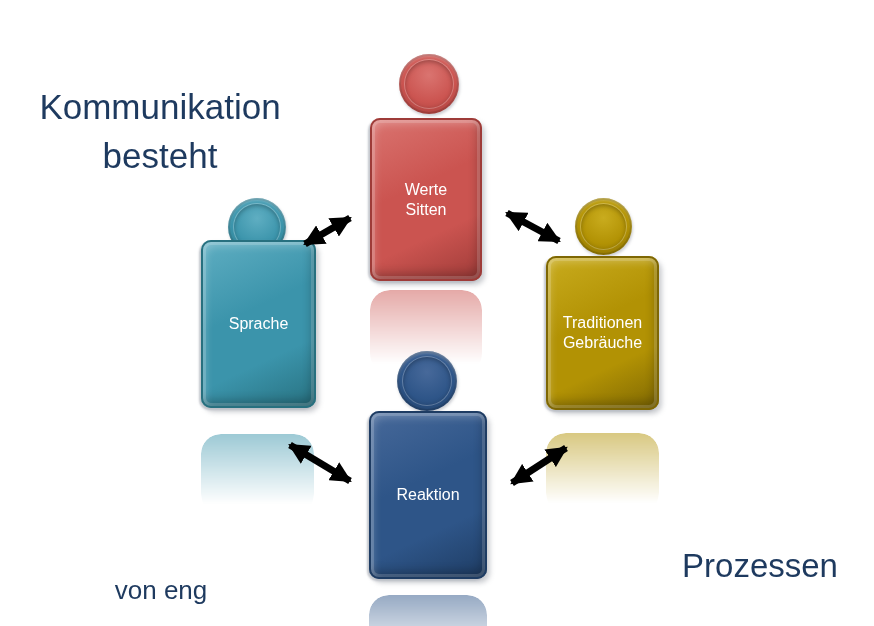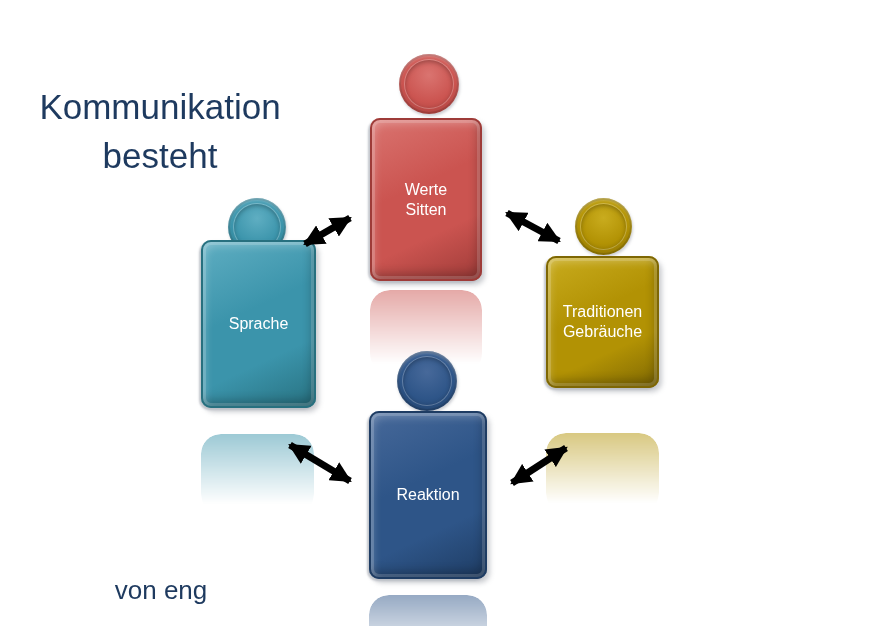--- a/index.html
+++ b/index.html
@@ -46,41 +46,42 @@
 
   .f-red  .head  { left:399px; top:10px;  width:60px; height:60px; }
   .f-red  .pbody { left:370px; top:74px;  width:112px; height:163px; }
   .f-red  .refl  { left:370px; top:246px; width:112px; height:84px; }
 
   .f-teal .head  { left:228px; top:154px; width:58px; height:58px; }
   .f-teal .pbody { left:201px; top:196px; width:115px; height:168px; }
   .f-teal .refl  { left:201px; top:390px; width:113px; height:80px; }
 
   .f-gold .head  { left:575px; top:154px; width:57px; height:57px; }
-  .f-gold .pbody { left:546px; top:212px; width:113px; height:132px; }
+  .f-gold .pbody { left:546px; top:212px; width:113px; height:154px; }
   .f-gold .refl  { left:546px; top:389px; width:113px; height:80px; }
 
   .f-blue .head  { left:397px; top:307px; width:60px; height:60px; }
   .f-blue .pbody { left:369px; top:367px; width:118px; height:168px; }
   .f-blue .refl  { left:369px; top:551px; width:118px; height:75px; }
 
   
   .arrows { position:absolute; left:0; top:0; pointer-events:none; }
   .arrows line { stroke: var(--arrow,#000); stroke-width:7; }
   .arrows marker path { fill: var(--arrow,#000); }
 </style>
 </head>
 <body>
 
 <div class="canvas" style="--text-color: #1E3A5F;">
 
   <div class="corner tl">Kommunikation
 besteht</div>
   <div class="corner bl">von eng
 verflochtenen</div>
+  <div class="corner br">Prozessen</div>
 
   <div class="figure f-red" style="--c: #CB5450; --cl: #DA7470; --cd: #9E3B38;">
     <div class="refl"></div>
     <div class="head"></div>
     <div class="pbody">
       <div class="flabel">Werte
 Sitten</div>
     </div>
   </div>
 

